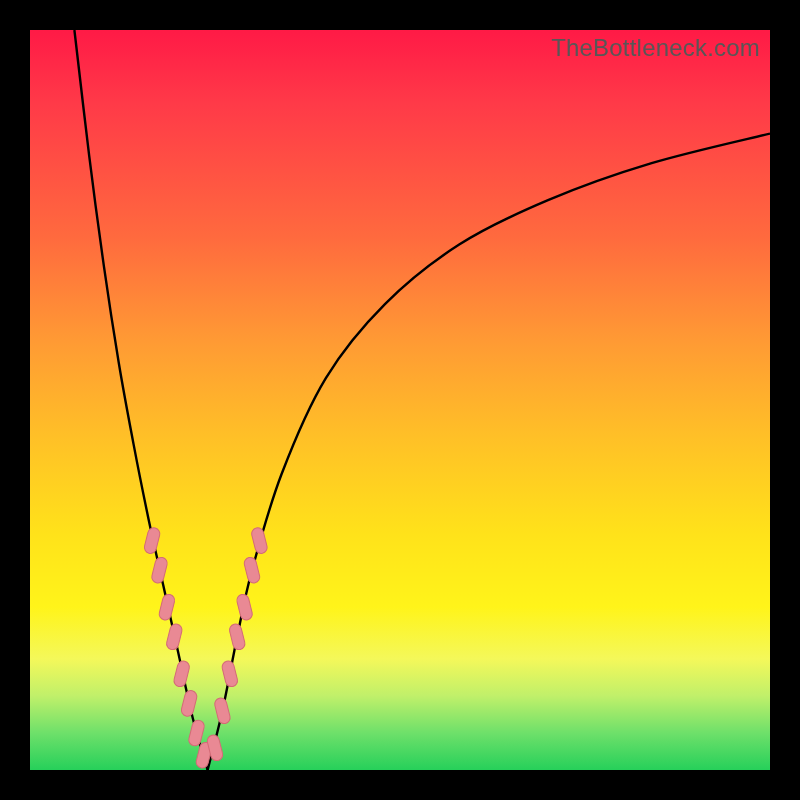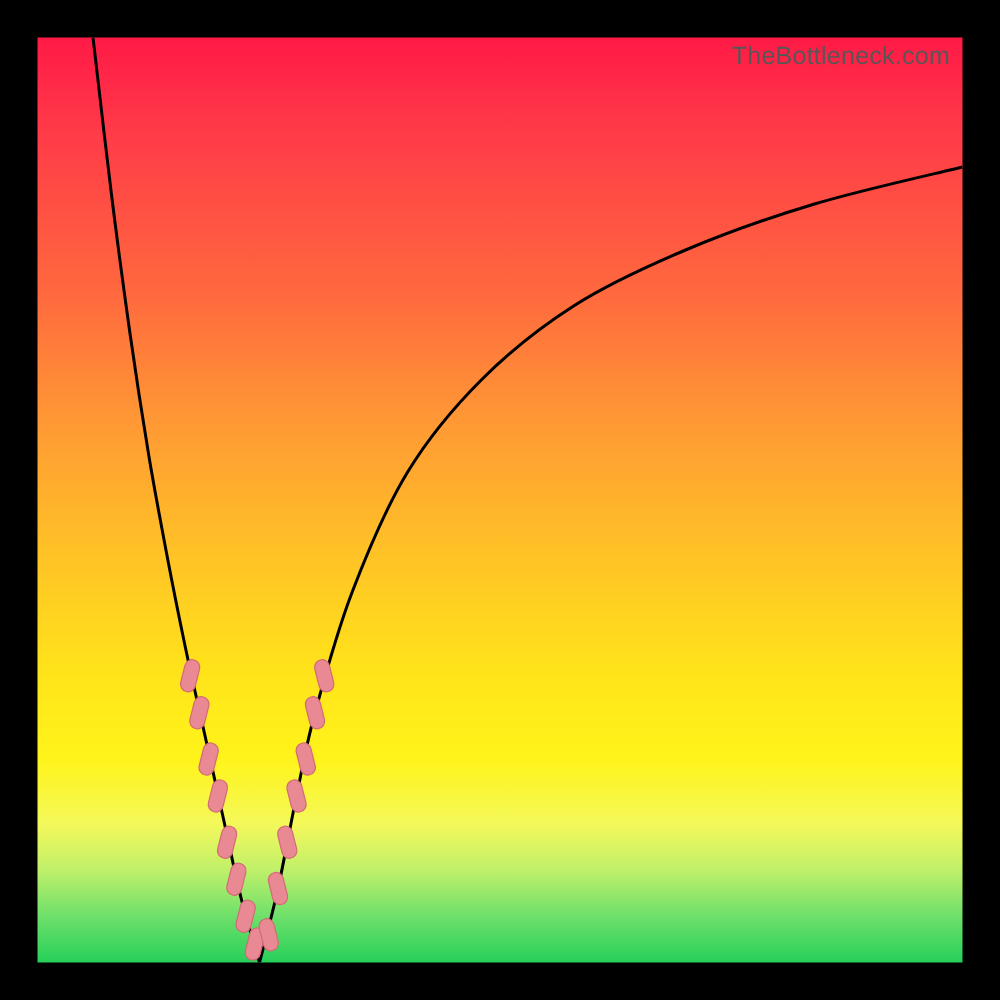--- a/index.html
+++ b/index.html
@@ -37,21 +37,21 @@
       #f4f85a 85%,
       #c0f06a 90%,
       #6ee06a 95%,
       #26d05a 100%);
   }
   .watermark {
     position: absolute;
     top: 4px;
     right: 10px;
     color: #575757;
-    font-size: 20px;
+    font-size: 24px;
     font-weight: 500;
     letter-spacing: 0.2px;
     user-select: none;
   }
   svg.curves {
     position: absolute;
     left: 0;
     top: 0;
     width: 740px;
     height: 740px;

